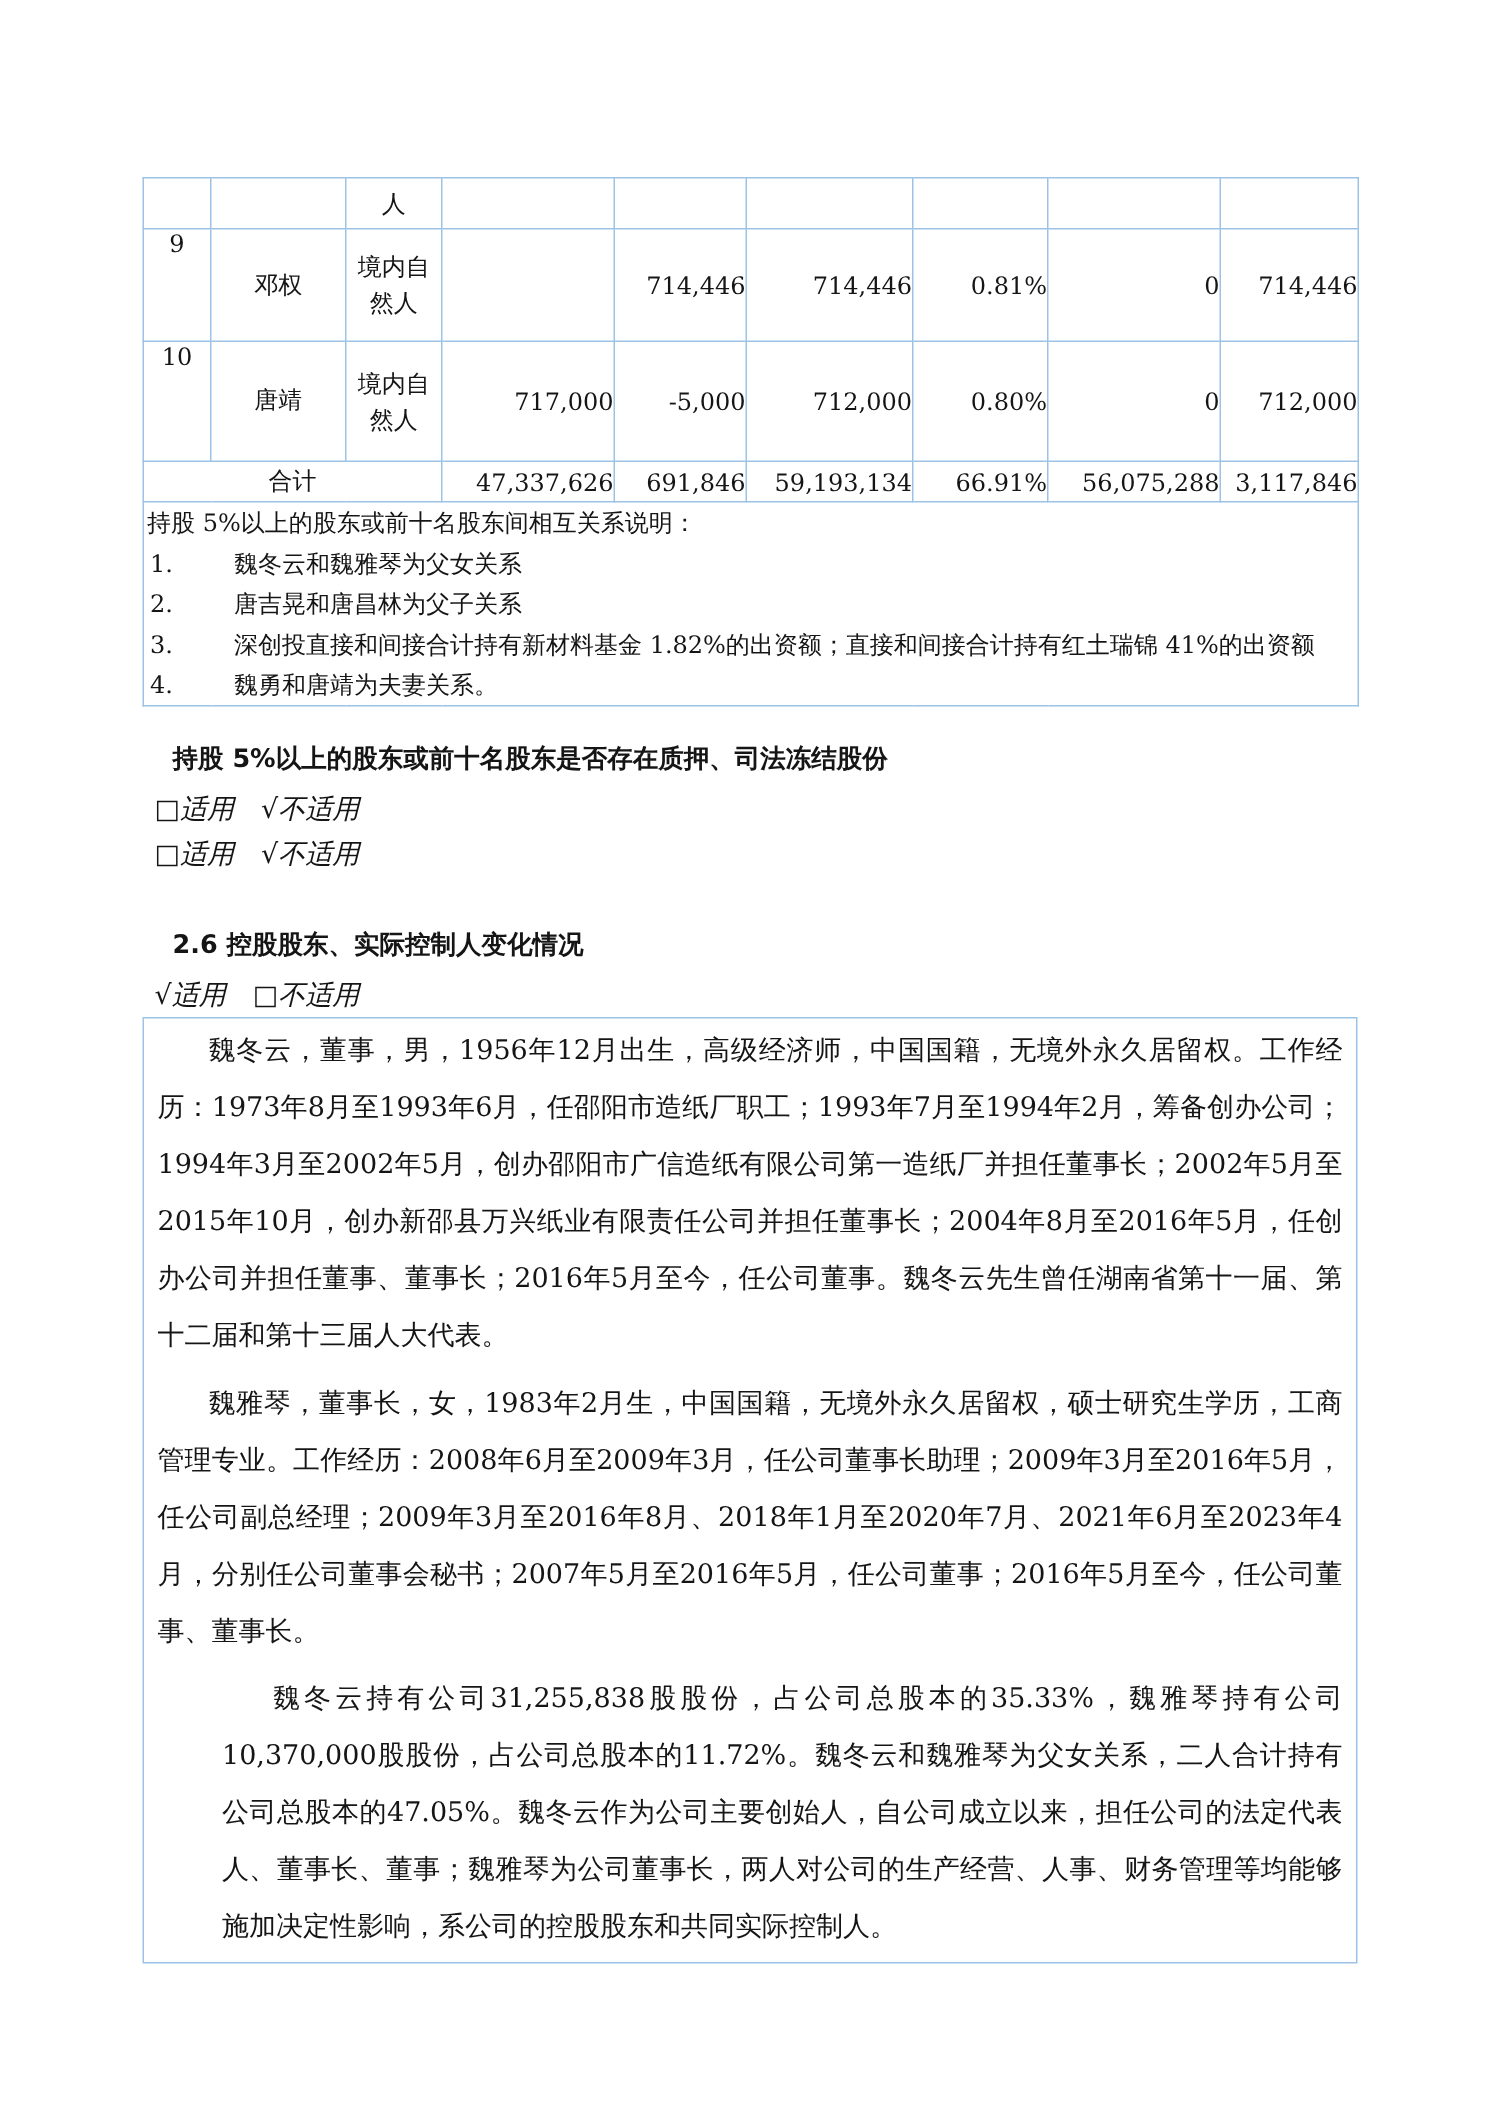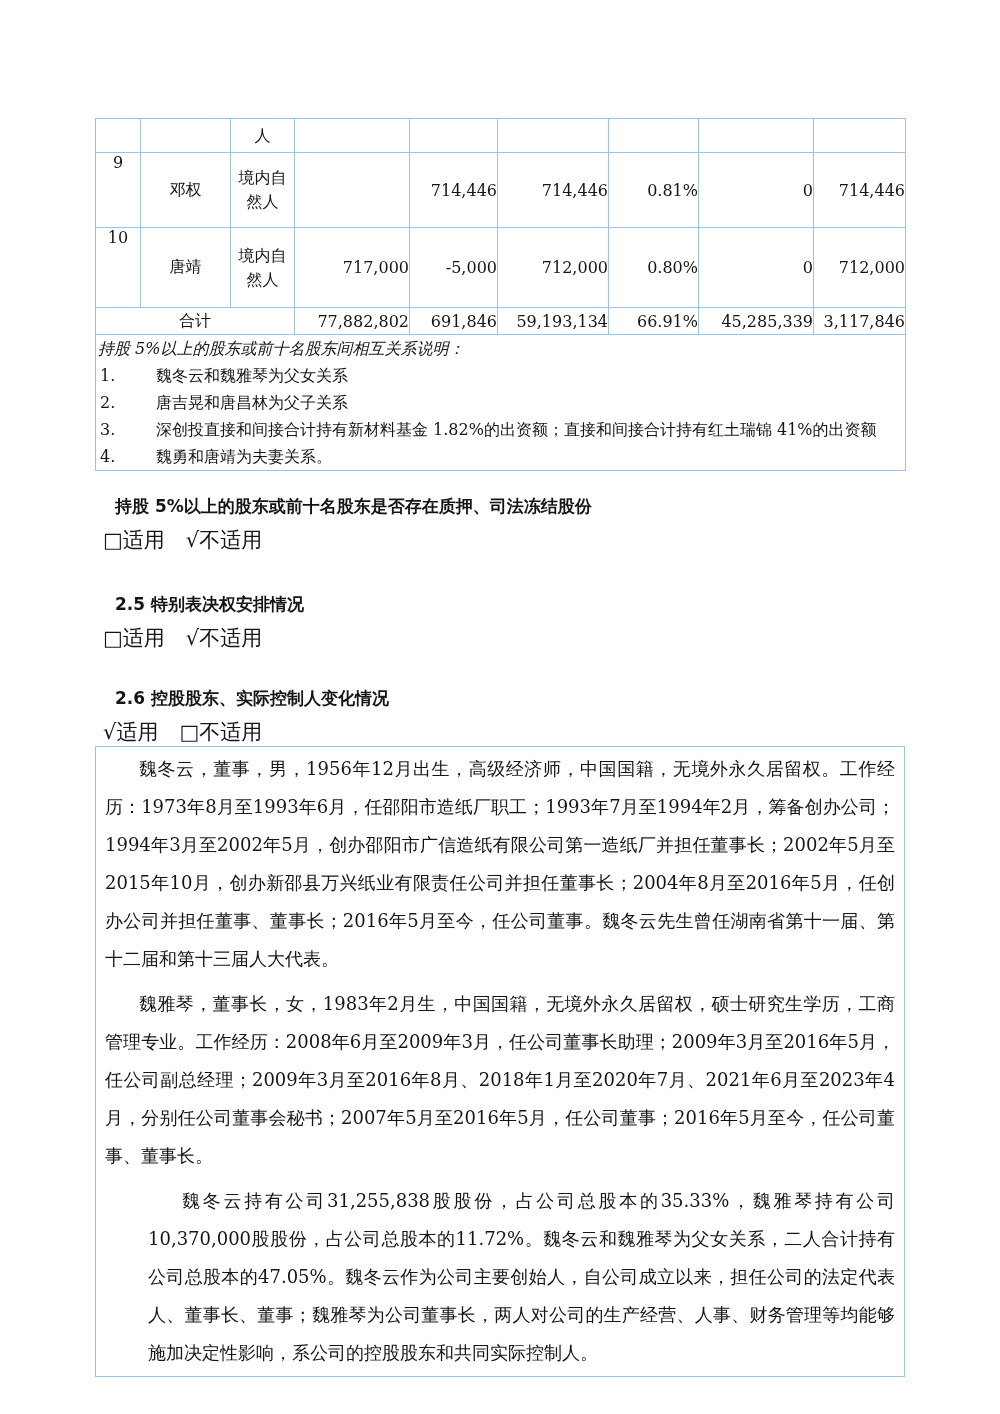--- a/index.html
+++ b/index.html
@@ -32,38 +32,39 @@
   tr.r-10 td   { height: 79px; }
   tr.r-total td{ height: 26px; }
 
   td.c-no   { text-align: center; vertical-align: top; padding-top: 3px; }
   td.c-name { text-align: center; vertical-align: middle; }
   td.c-type { text-align: center; vertical-align: middle; padding: 0 11px; line-height: 24px; }
   td.c-num  { text-align: right; vertical-align: middle; padding-right: 6px; }
   td.c-total-label { text-align: center; vertical-align: middle; }
 
   td.c-notes { padding: 2px 6px 3px 6px; line-height: 27px; vertical-align: top; }
-  .note-title { padding-left: 2px; font-style: italic; }
+  .note-title { padding-left: 2px; }
   .note-item { display: flex; }
   .note-no { width: 56px; flex: 0 0 56px; padding-left: 4px; }
   .note-text { flex: 1; }
 
   
   .sections { margin-left: 8px; }
   .sec-h {
     font-family: "DejaVu Sans", "Liberation Sans", sans-serif;
     font-weight: bold;
     font-size: 17px;
     line-height: 22px;
     margin: 12px;
   }
   .applicable {
-    font-size: 21px;
+    font-size: 18px;
     line-height: 22px;
     white-space: pre;
+    font-style: italic;
   }
   .sec-h.h1  { margin-top: 24px; }
   .app.a1    { margin-top: 9px; }
   .sec-h.h25 { margin-top: 42px; }
   .app.a2    { margin-top: 8px; }
   .sec-h.h26 { margin-top: 38px; }
   .app.a3    { margin-top: 4px; }
 
   
   .bio-box {
@@ -130,25 +131,25 @@
       <td class="c-num">717,000</td>
       <td class="c-num">-5,000</td>
       <td class="c-num">712,000</td>
       <td class="c-num">0.80%</td>
       <td class="c-num">0</td>
       <td class="c-num">712,000</td>
     </tr>
 
     <tr class="r-total">
       <td class="c-total-label" colspan="3">合计</td>
-      <td class="c-num">77,882,802</td>
+      <td class="c-num">47,337,626</td>
       <td class="c-num">691,846</td>
       <td class="c-num">59,193,134</td>
       <td class="c-num">66.91%</td>
-      <td class="c-num">45,285,339</td>
+      <td class="c-num">56,075,288</td>
       <td class="c-num">3,117,846</td>
     </tr>
 
     <tr>
       <td class="c-notes" colspan="9">
         <div class="note-title">持股 5%以上的股东或前十名股东间相互关系说明：</div>
         <div class="note-item">
           <span class="note-no">1.</span>
           <span class="note-text">魏冬云和魏雅琴为父女关系</span>
         </div>
@@ -166,21 +167,20 @@
         </div>
       </td>
     </tr>
   </tbody>
     </table>
 
   <div class="sections">
     <h3 class="sec-h h1">持股 5%以上的股东或前十名股东是否存在质押、司法冻结股份</h3>
     <div class="applicable app a1">□适用　√不适用</div>
 
-    <h3 class="sec-h h25">2.5 特别表决权安排情况</h3>
     <div class="applicable app a2">□适用　√不适用</div>
 
     <h3 class="sec-h h26">2.6 控股股东、实际控制人变化情况</h3>
     <div class="applicable app a3">√适用　□不适用</div>
   </div>
 
   <div class="bio-box">
     <p>魏冬云，董事，男，1956年12月出生，高级经济师，中国国籍，无境外永久居留权。工作经历：1973年8月至1993年6月，任邵阳市造纸厂职工；1993年7月至1994年2月，筹备创办公司；1994年3月至2002年5月，创办邵阳市广信造纸有限公司第一造纸厂并担任董事长；2002年5月至2015年10月，创办新邵县万兴纸业有限责任公司并担任董事长；2004年8月至2016年5月，任创办公司并担任董事、董事长；2016年5月至今，任公司董事。魏冬云先生曾任湖南省第十一届、第十二届和第十三届人大代表。</p>
     <p>魏雅琴，董事长，女，1983年2月生，中国国籍，无境外永久居留权，硕士研究生学历，工商管理专业。工作经历：2008年6月至2009年3月，任公司董事长助理；2009年3月至2016年5月，任公司副总经理；2009年3月至2016年8月、2018年1月至2020年7月、2021年6月至2023年4月，分别任公司董事会秘书；2007年5月至2016年5月，任公司董事；2016年5月至今，任公司董事、董事长。</p>
     <p>魏冬云持有公司31,255,838股股份，占公司总股本的35.33%，魏雅琴持有公司10,370,000股股份，占公司总股本的11.72%。魏冬云和魏雅琴为父女关系，二人合计持有公司总股本的47.05%。魏冬云作为公司主要创始人，自公司成立以来，担任公司的法定代表人、董事长、董事；魏雅琴为公司董事长，两人对公司的生产经营、人事、财务管理等均能够施加决定性影响，系公司的控股股东和共同实际控制人。</p>

